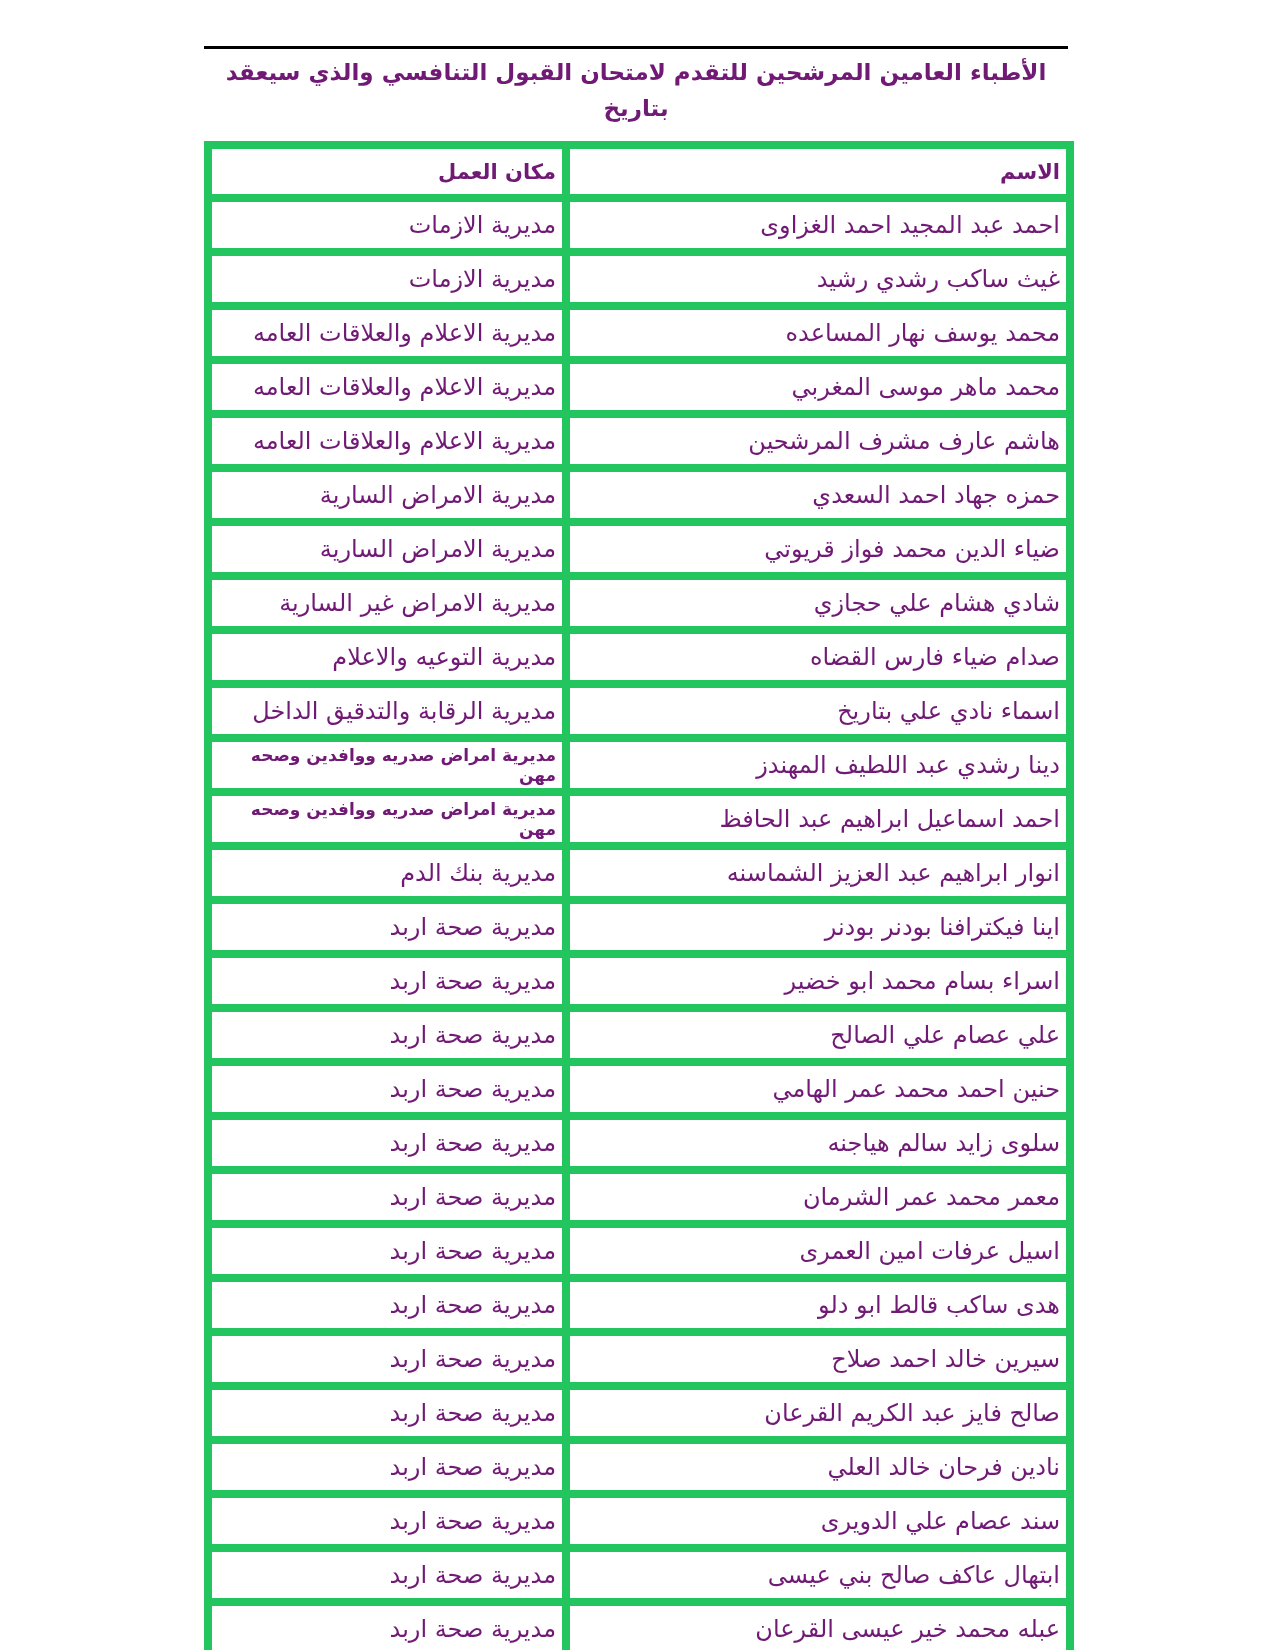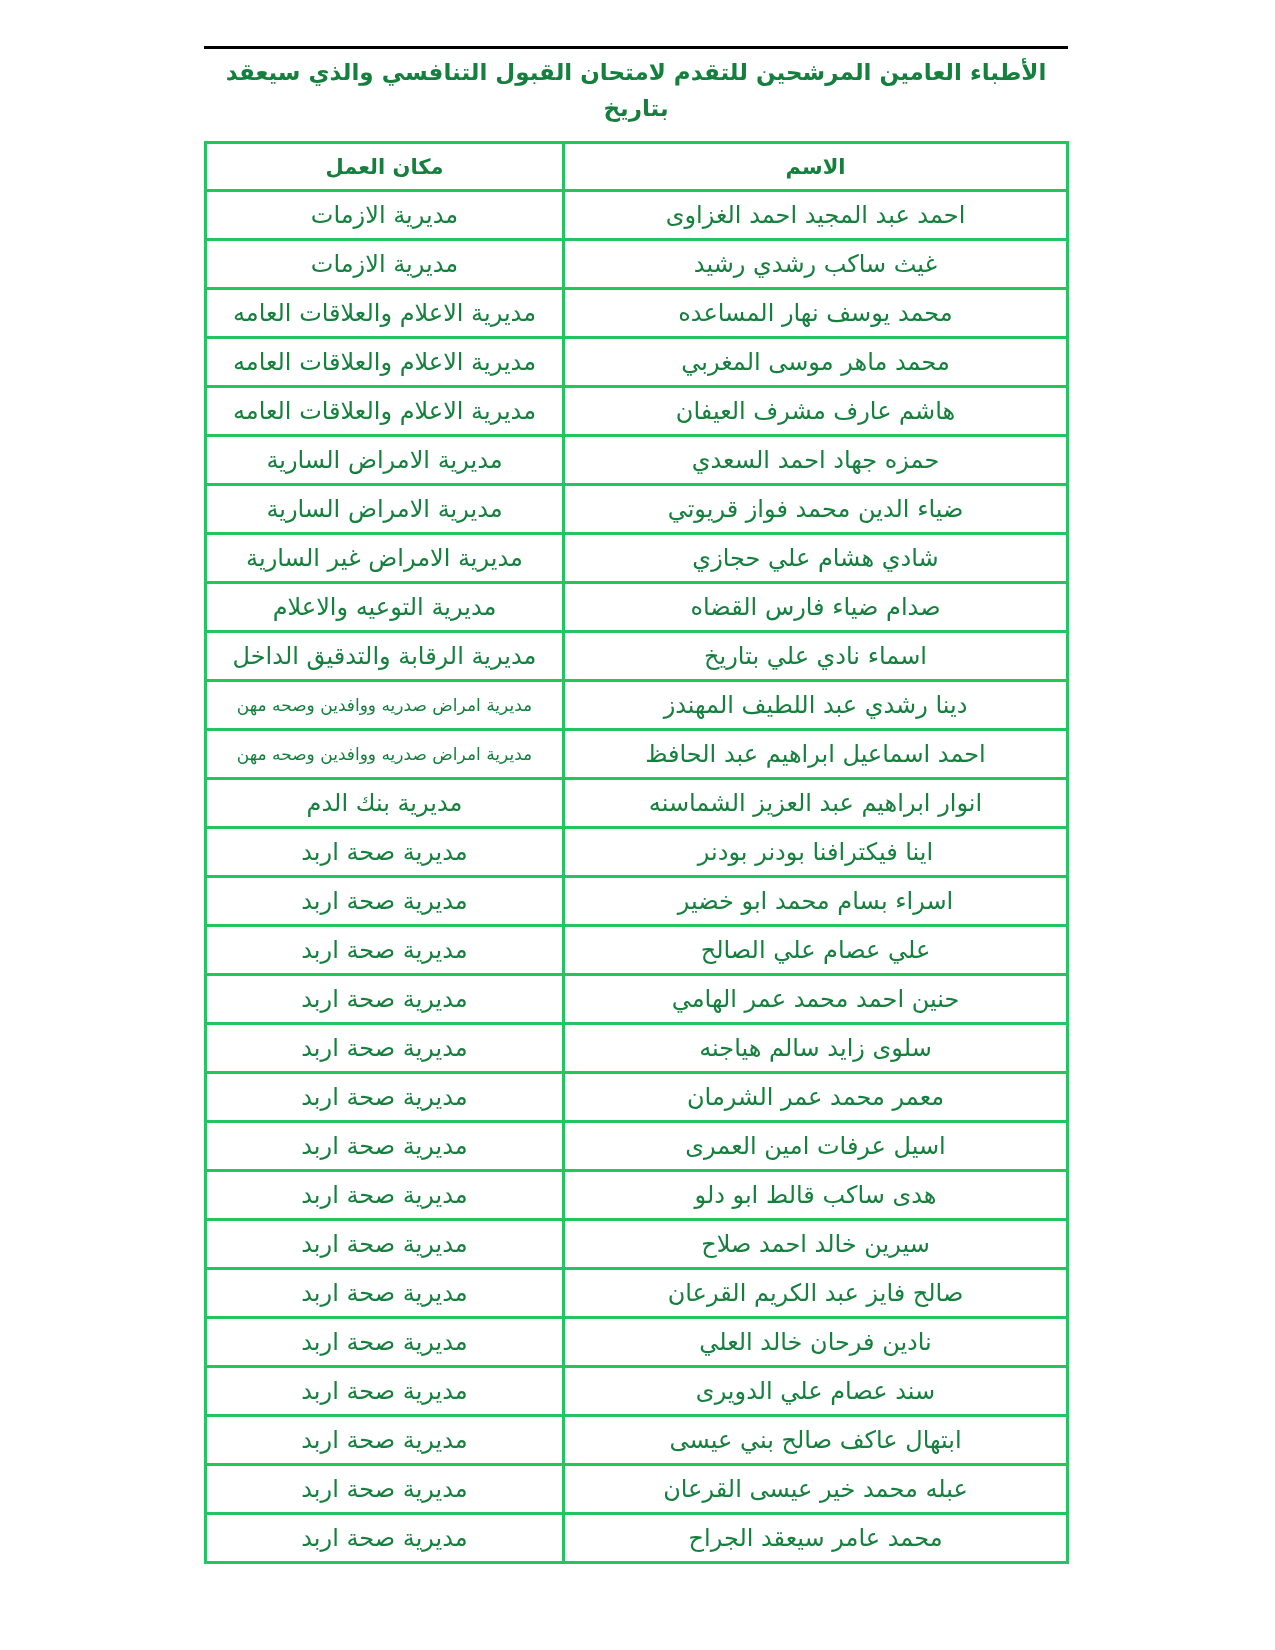--- a/index.html
+++ b/index.html
@@ -6,21 +6,21 @@
     margin: 0;
     padding: 0;
     background: #ffffff;
   }
   .page {
     position: relative;
     width: 1275px;
     height: 1650px;
     background: #ffffff;
     font-family: "DejaVu Sans", sans-serif;
-    color: #15803d;
+    color: #701a75;
     overflow: hidden;
   }
   .top-rule {
     position: absolute;
     left: 204px;
     top: 46px;
     width: 864px;
     height: 3px;
     background: #000000;
   }
@@ -43,43 +43,43 @@
     position: absolute;
     left: 204px;
     top: 141px;
     width: 862px;
     border-collapse: collapse;
     direction: rtl;
     table-layout: fixed;
   }
   table.candidates th,
   table.candidates td {
-    border: 3px solid #22c55e;
-    text-align: center;
+    border: 8px solid #22c55e;
+    text-align: right;
     vertical-align: middle;
     padding: 0 6px;
     overflow: hidden;
   }
   table.candidates {
     border: 3px solid #000000;
   }
   col.col-name  { width: 504px; }
   col.col-work  { width: 358px; }
   table.candidates th {
     height: 45px;
     font-size: 21px;
     font-weight: bold;
   }
   table.candidates td {
     height: 46px;
     font-size: 24px;
     font-weight: normal;
   }
   table.candidates td.bold {
-    font-weight: normal;
+    font-weight: bold;
     font-size: 17px;
   }
 </style>
 </head>
 <body>
 
 <div class="page">
 
   <div class="top-rule"></div>
 
@@ -109,21 +109,21 @@
         </tr>
         <tr>
           <td>محمد يوسف نهار المساعده</td>
           <td>مديرية الاعلام والعلاقات العامه</td>
         </tr>
         <tr>
           <td>محمد ماهر موسى المغربي</td>
           <td>مديرية الاعلام والعلاقات العامه</td>
         </tr>
         <tr>
-          <td>هاشم عارف مشرف العيفان</td>
+          <td>هاشم عارف مشرف المرشحين</td>
           <td>مديرية الاعلام والعلاقات العامه</td>
         </tr>
         <tr>
           <td>حمزه جهاد احمد السعدي</td>
           <td>مديرية الامراض السارية</td>
         </tr>
         <tr>
           <td>ضياء الدين محمد فواز قريوتي</td>
           <td>مديرية الامراض السارية</td>
         </tr>

